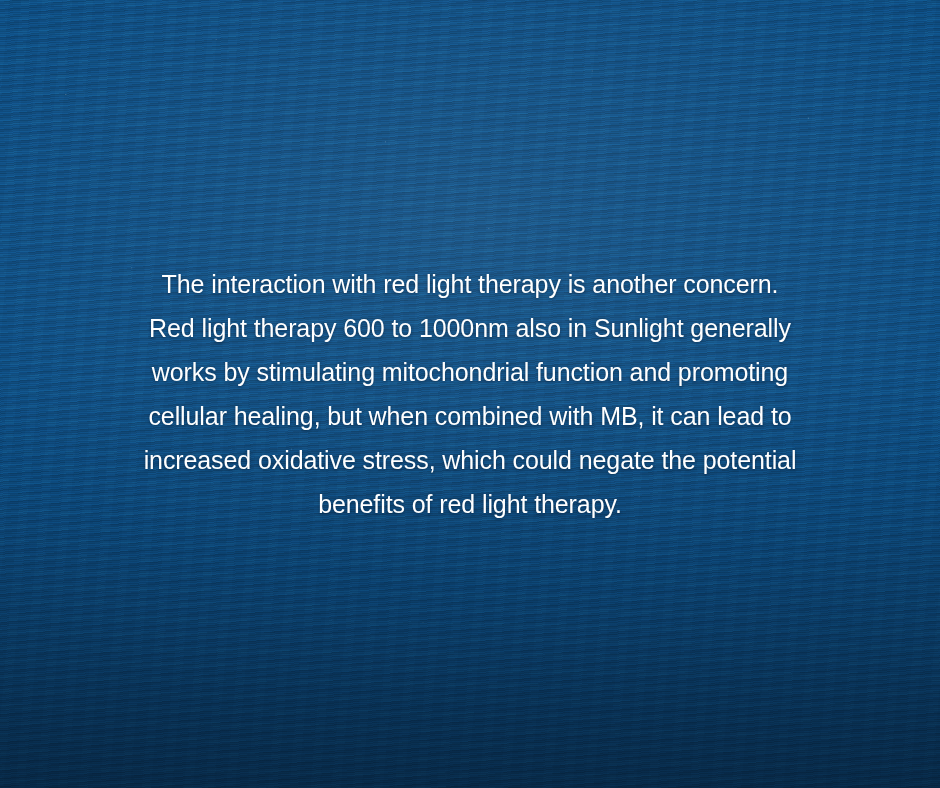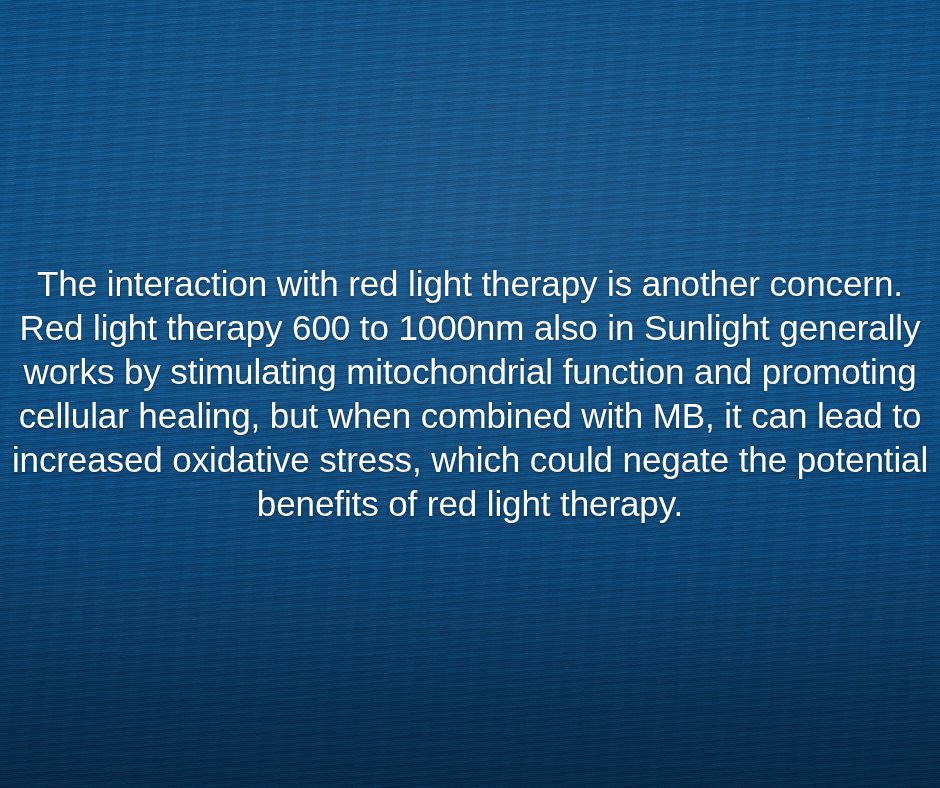--- a/index.html
+++ b/index.html
@@ -139,21 +139,21 @@
 
   
   #quote-block {
     position: absolute;
     left: 0;
     right: 0;
     top: 262px;
     padding: 0 4px;
     text-align: center;
     color: #ffffff;
-    font-size: 35px;
+    font-size: 25px;
     line-height: 44px;
     font-weight: 400;
     letter-spacing: -0.1px;
     text-shadow: 0 1px 3px rgba(0,20,40,0.45);
     white-space: pre-line;
   }
 </style>
 </head>
 <body>
 

